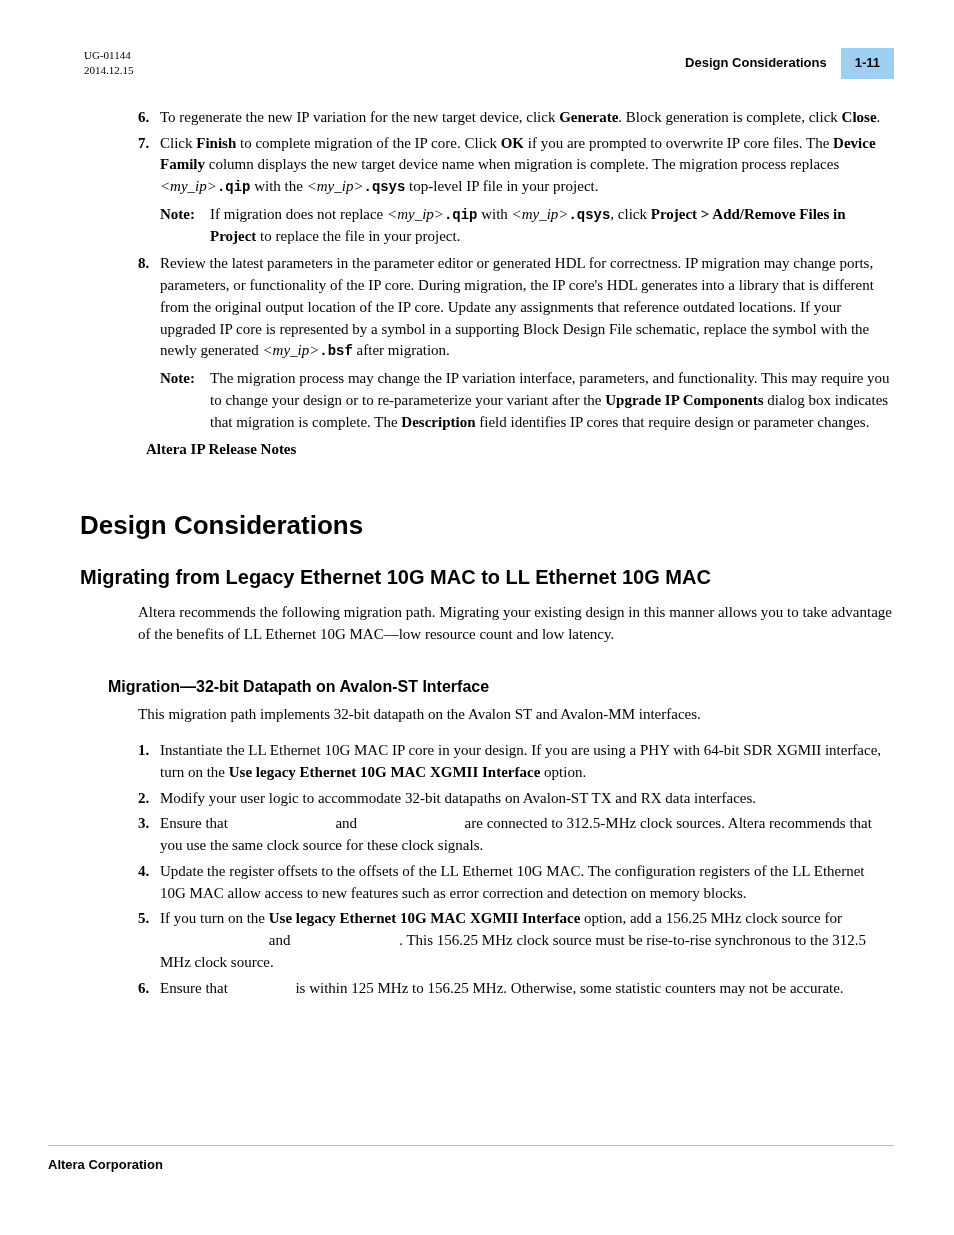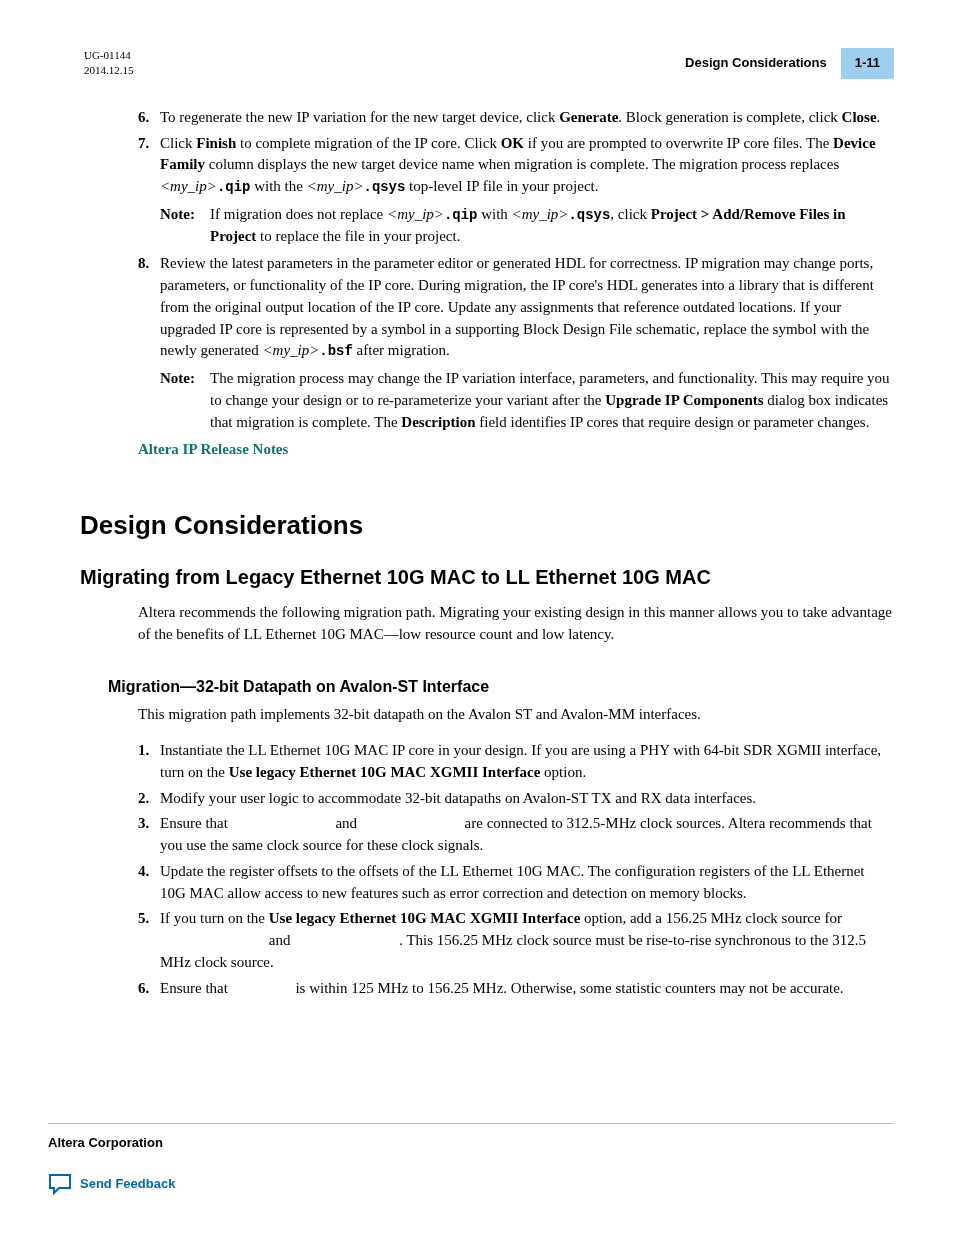--- a/index.html
+++ b/index.html
@@ -70,23 +70,24 @@
   }
   .note-body { flex: 1; }
   b { font-weight: bold; }
   .ital { font-style: italic; }
   .code { font-family: 'Courier New', monospace; font-weight: bold; font-size: 0.93em; }
   .related {
     margin-top: 18px;
     font-weight: bold;
   }
   .link {
-    color: #0f766e;
+    color: #000000;
     font-weight: bold;
     cursor: pointer;
+    margin-left: 8px;
   }
   h1 {
     font-family: 'Segoe UI', Arial, sans-serif;
     font-size: 26px;
     font-weight: bold;
     margin-top: 46px;
     margin-bottom: 18px;
     margin-left: -58px;
   }
   h2 {
@@ -240,19 +241,13 @@
       <span>Ensure that </span><span style="display:inline-block;width:60px"></span><span> is within 125 MHz to 156.25 MHz. Otherwise, some statistic counters may not be accurate.</span>
     </div>
   </div>
 
 </div>
 
 <div class="footer">
   <div class="footer-line">
     <span>Altera Corporation</span>
   </div>
-  <div class="feedback">
-    <svg class="feedback-icon" viewBox="0 0 24 22">
-      <path d="M2 2 h20 a0 0 0 0 1 0 0 v13 a0 0 0 0 1 0 0 h-11 l-5 5 v-5 h-4 Z" fill="none" stroke="#0068b5" stroke-width="2"></path>
-    </svg>
-    <span class="feedback-text">Send Feedback</span>
-  </div>
 </div>
 
 </body></html>

